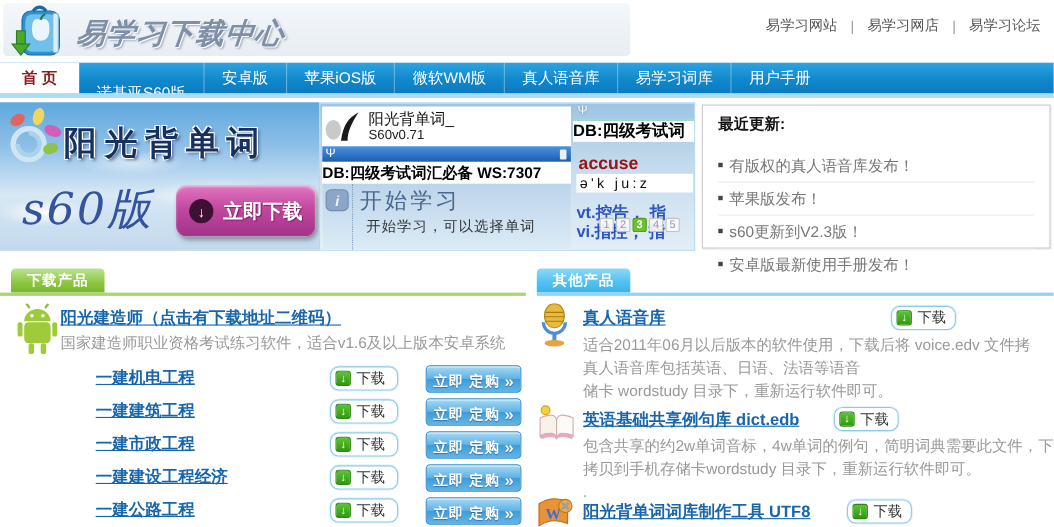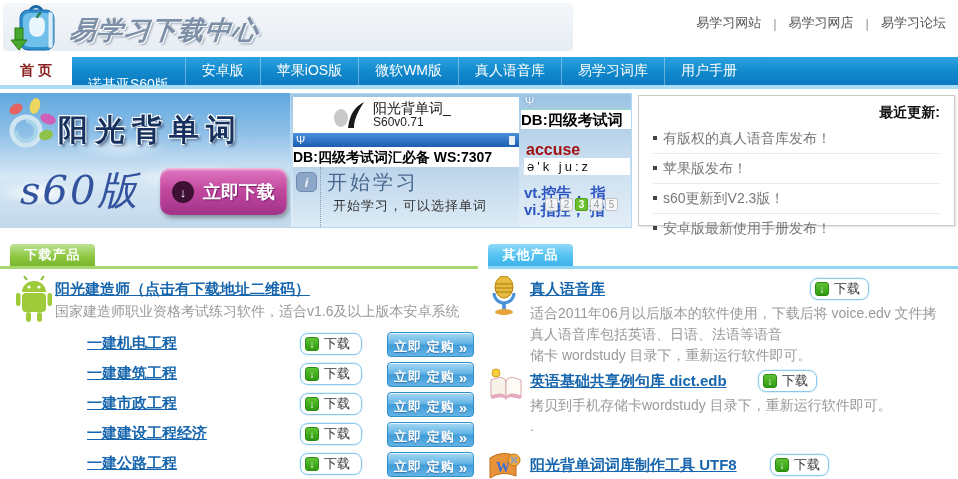--- a/index.html
+++ b/index.html
@@ -43,21 +43,21 @@
     background:linear-gradient(180deg,#e076c0 0%,#c2489f 45%,#a23289 100%);
     border-top:1px solid #f3b2dc; box-shadow:2px 3px 5px rgba(0,0,0,.35), inset 0 1px 2px rgba(255,255,255,.5);
     display:flex; align-items:center; justify-content:center; gap:9px; }
   .banner-btn .circ { width:22px; height:22px; border-radius:50%; background:#3d1034; color:#fff; font-size:13px;
     display:flex; align-items:center; justify-content:center; }
   .banner-btn .blbl { color:#fff; font-size:18px; font-weight:bold; text-shadow:1px 1px 1px #7c2066; }
 
   .carousel { position:absolute; left:290px; top:0; width:342px; height:135px; border:1px solid #b3daf2;
     background:linear-gradient(180deg,#9cc4e4 0%,#c6dcee 45%,#e3eef7 100%); overflow:hidden; }
   .screen1 { position:absolute; left:2px; top:3px; width:226px; height:130px; background:#fff; }
-  .s1-titlebar { height:36px; background:#fff; display:flex; align-items:center; padding-left:38px; gap:8px; }
+  .s1-titlebar { height:36px; background:#fff; display:flex; align-items:center; gap:8px; }
   .s1-texts { display:flex; flex-direction:column; line-height:1.15; }
   .s1-apptitle { font-size:14px; color:#111; }
   .s1-version { font-size:12px; color:#222; }
   .s1-status { height:14px; background:linear-gradient(180deg,#4c92dc,#1d5cb2); position:relative; }
   .s1-status .ant { position:absolute; left:3px; top:0; color:#fff; font-size:11px; line-height:14px; }
   .s1-status .bat { position:absolute; right:4px; top:3px; width:6px; height:9px; background:#e8f0fa; border-radius:1px; }
   .s1-db { height:20px; background:#fff; font-size:14px; font-weight:bold; color:#000; white-space:nowrap; overflow:hidden; padding-left:0; line-height:20px; }
   .s1-body { position:relative; height:60px; background:linear-gradient(180deg,#bcd4ea,#dcebf6); }
   .s1-dot { position:absolute; left:27px; top:0; height:100%; border-left:1px dotted #7e9cbc; }
   .s1-info { position:absolute; left:3px; top:5px; width:21px; height:20px; border-radius:5px; background:#8ba6c6;
@@ -76,21 +76,21 @@
   .s2-m1 { position:absolute; left:3px; top:90px; font-size:15px; font-weight:bold; color:#2c55c0; white-space:nowrap; }
   .s2-m2 { position:absolute; left:3px; top:107px; font-size:15px; font-weight:bold; color:#2c55c0; white-space:nowrap; }
 
   .pager { position:absolute; left:254px; top:104px; display:flex; gap:2px; }
   .pg { width:13px; height:13px; background:rgba(250,250,250,.9); border:1px solid #c2c2c2; color:#9a9a9a;
     font-size:10px; display:flex; align-items:center; justify-content:center; cursor:pointer; border-radius:2px; }
   .pg.active { background:#6cbf2d; border-color:#54a01c; color:#fff; font-weight:bold; }
 
   .updates { position:absolute; left:638px; top:2px; width:317px; height:131px; background:#fff;
     border:1px solid #c9c9c9; box-shadow:1px 1px 2px rgba(0,0,0,.12); padding:8px 14px 0 14px; }
-  .upd-title { font-size:14px; font-weight:bold; color:#111; margin-bottom:2px;text-align:right; }
+  .upd-title { font-size:14px; font-weight:bold; color:#111; margin-bottom:14px; }
   .upd-item { font-size:14px; color:#777; padding:6px 0 5px 0; border-bottom:1px solid #e9e9e9; }
   .upd-item:last-child { border-bottom:none; }
   .upd-item .sq { display:inline-block; width:4px; height:4px; background:#444; margin:0 6px 3px 0; }
 
   
   .col-left { position:absolute; left:0; top:240px; width:478px; height:239px; }
   .col-right { position:absolute; left:488px; top:240px; width:470px; height:239px; }
 
   .tab-green { position:absolute; left:10px; top:4px; width:85px; height:22px; border-radius:4px 4px 0 0;
     background:linear-gradient(180deg,#bce394 0%,#8cc63f 60%,#7ab52f 100%); color:#fff; font-size:13px; font-weight:bold;
@@ -353,20 +353,21 @@
         <path d="M3 12 q14 -6 15 2 v16 q-2 -7 -15 -2 z" fill="#f7f3ea" stroke="#d9a8a8"></path>
         <path d="M33 12 q-14 -6 -15 2 v16 q2 -7 15 -2 z" fill="#fdfbf6" stroke="#d9a8a8"></path>
         <path d="M2 28 q14 -5 16 2 q2 -7 16 -2 l-2 3 q-12 -4 -14 1 q-2 -5 -14 -1 z" fill="#e8a9c0"></path>
       </svg>
       <a class="plink rp-title">英语基础共享例句库 dict.edb</a>
       <span class="dl-btn" style="left:270px; top:2px">
           <span class="dl-ic">↓</span>
           <span class="dl-lbl">下载</span>
         </span>
       <div class="rp-desc">
+        <span class="gdesc">包含共享的约2w单词音标，4w单词的例句，简明词典需要此文件，下</span>
         <span class="gdesc">拷贝到手机存储卡wordstudy 目录下，重新运行软件即可。</span>
         <span class="gdesc">.</span>
       </div>
     </div>
 
     <div class="rp-item" style="top:212px">
       <svg class="rp-icon" width="34" height="30" viewBox="0 0 34 30">
         <path d="M2 6 q12 -8 26 -2 v20 q-14 -6 -26 2 z" fill="#e8923a" stroke="#c06a10"></path>
         <text x="8" y="20" font-size="14" font-weight="bold" fill="#3a6fd8" font-family="serif">W</text>
         <circle cx="26" cy="8" r="6" fill="#f4a93f" stroke="#c07a10"></circle>

